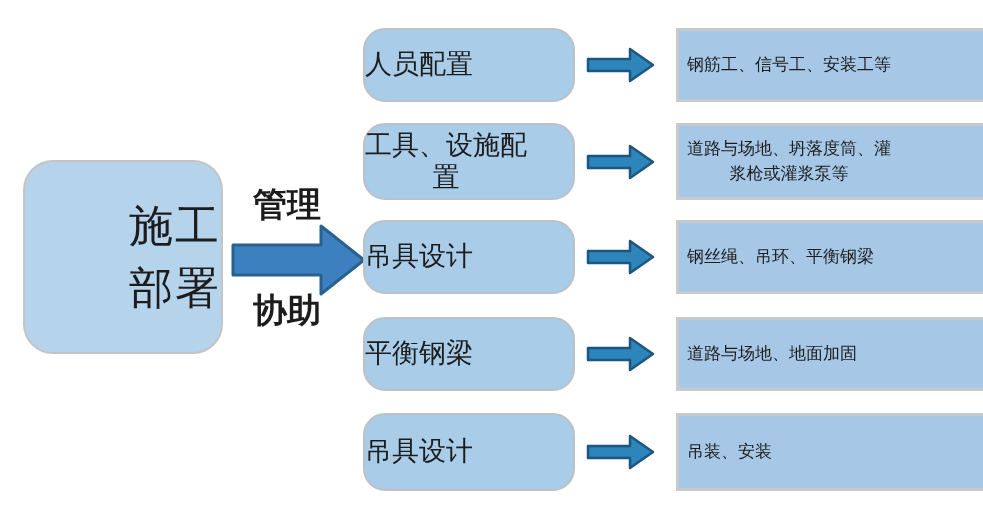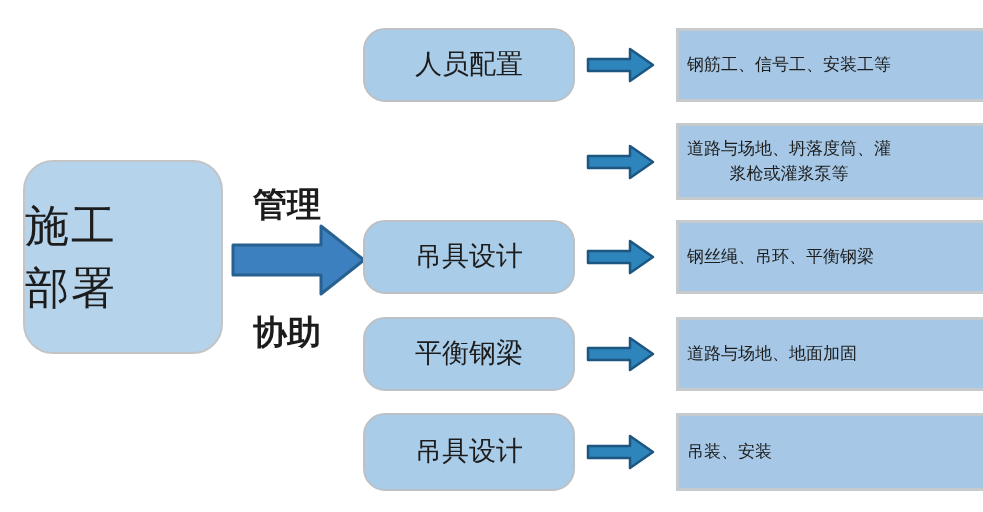--- a/index.html
+++ b/index.html
@@ -29,57 +29,57 @@
   }
 
   
   .root-box {
     position: absolute;
     left: 23px; top: 160px;
     width: 200px; height: 194px;
     background: var(--root-fill);
     border: 2px solid var(--root-border);
     border-radius: 30px;
-    display: flex; align-items: center; justify-content: flex-start;
+    display: flex; align-items: center; justify-content: flex-end;
     text-align: center;
   }
   .root-box .label {
     font-size: 44px;
     line-height: 1.42;
     white-space: pre-line;
     letter-spacing: 2px;
   }
 
   
   .big-arrow { position: absolute; left: 231px; top: 223px; }
   .big-arrow path { fill: var(--big-arrow-fill); stroke: var(--big-arrow-stroke); stroke-width: 3; stroke-linejoin: round; }
   .edge-label {
     position: absolute;
     font-size: 34px;
     font-weight: bold;
     white-space: nowrap;
   }
   .edge-label-top { left: 253px; top: 182px; }
-  .edge-label-bottom { left: 253px; top: 310px; }
+  .edge-label-bottom { left: 253px; top: 288px; }
 
   
   .row { position: absolute; left: 363px; width: 609px; height: 74px; }
   .row-1 { top: 28px; }
   .row-2 { top: 123px; height: 77px; }
   .row-3 { top: 220px; }
   .row-4 { top: 317px; }
   .row-5 { top: 413px; height: 78px; }
 
   .cat-box {
     position: absolute; left: 0; top: 0;
     width: 212px; height: 100%;
     background: var(--cat-fill);
     border: 2px solid var(--cat-border);
     border-radius: 22px;
-    display: flex; align-items: center; justify-content: center;
+    display: flex; align-items: center; 
     text-align: center;
   }
   .cat-box .label {
     font-size: 27px;
     line-height: 1.18;
     white-space: pre-line;
   }
 
   .sm-arrow {
     position: absolute; left: 223px; top: 50%;
@@ -125,20 +125,24 @@
     </div>
     <svg class="sm-arrow" width="70" height="36" viewBox="0 0 70 36">
       <path d="M 2 12 L 44 12 L 44 2 L 67 18 L 44 34 L 44 24 L 2 24 Z"></path>
     </svg>
     <div class="detail-box">
       <span class="label">钢筋工、信号工、安装工等</span>
     </div>
   </div>
 
   <div class="row row-2">
+    <div class="cat-box">
+      <span class="label">工具、设施配
+置</span>
+    </div>
     <svg class="sm-arrow" width="70" height="36" viewBox="0 0 70 36">
       <path d="M 2 12 L 44 12 L 44 2 L 67 18 L 44 34 L 44 24 L 2 24 Z"></path>
     </svg>
     <div class="detail-box">
       <span class="label">道路与场地、坍落度筒、灌
 浆枪或灌浆泵等</span>
     </div>
   </div>
 
   <div class="row row-3">

